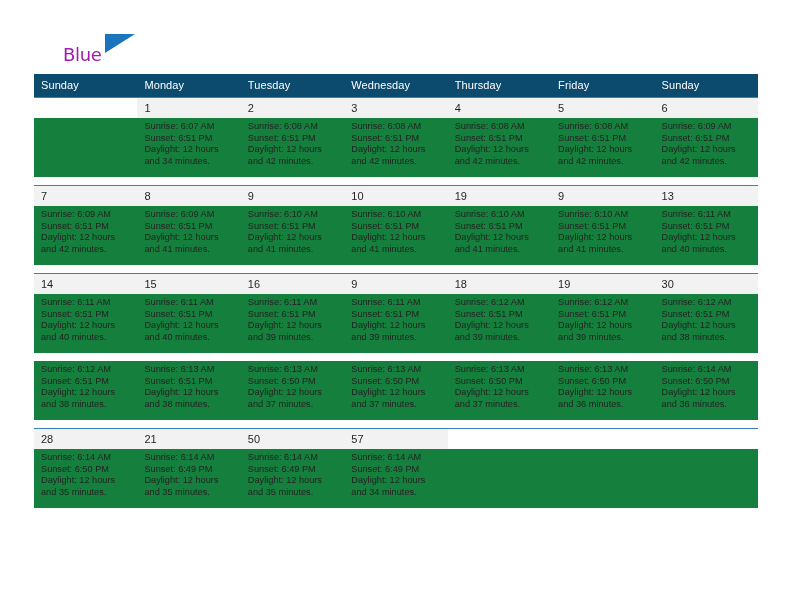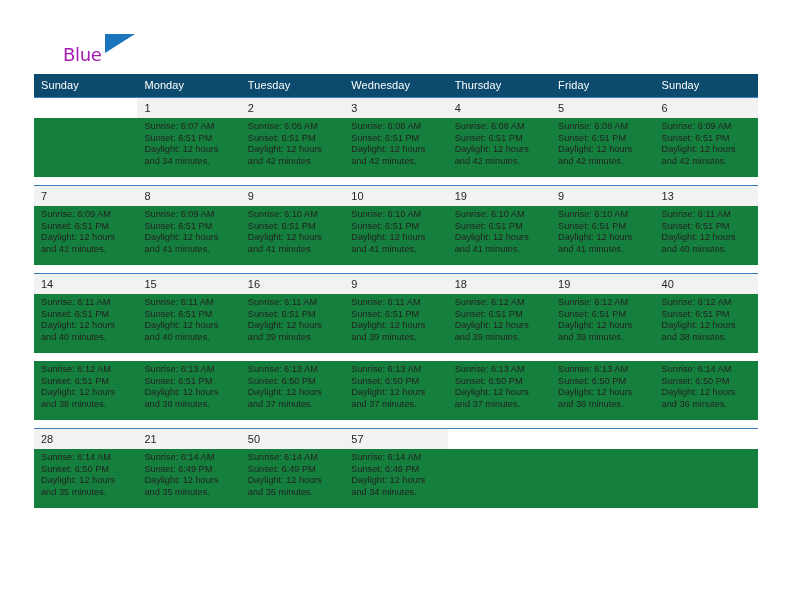--- a/index.html
+++ b/index.html
@@ -278,21 +278,21 @@
         <tr class="week-sep">
           <td colspan="7"></td>
         </tr>
         <tr>
           <td class="daynum">14</td>
           <td class="daynum">15</td>
           <td class="daynum">16</td>
           <td class="daynum">9</td>
           <td class="daynum">18</td>
           <td class="daynum">19</td>
-          <td class="daynum">40</td>
+          <td class="daynum">30</td>
         </tr>
         <tr>
           <td class="daydetail">
             <div>Sunrise: 6:11 AM</div>
             <div>Sunset: 6:51 PM</div>
             <div>Daylight: 12 hours</div>
             <div>and 40 minutes.</div>
           </td>
           <td class="daydetail">
             <div>Sunrise: 6:11 AM</div>

